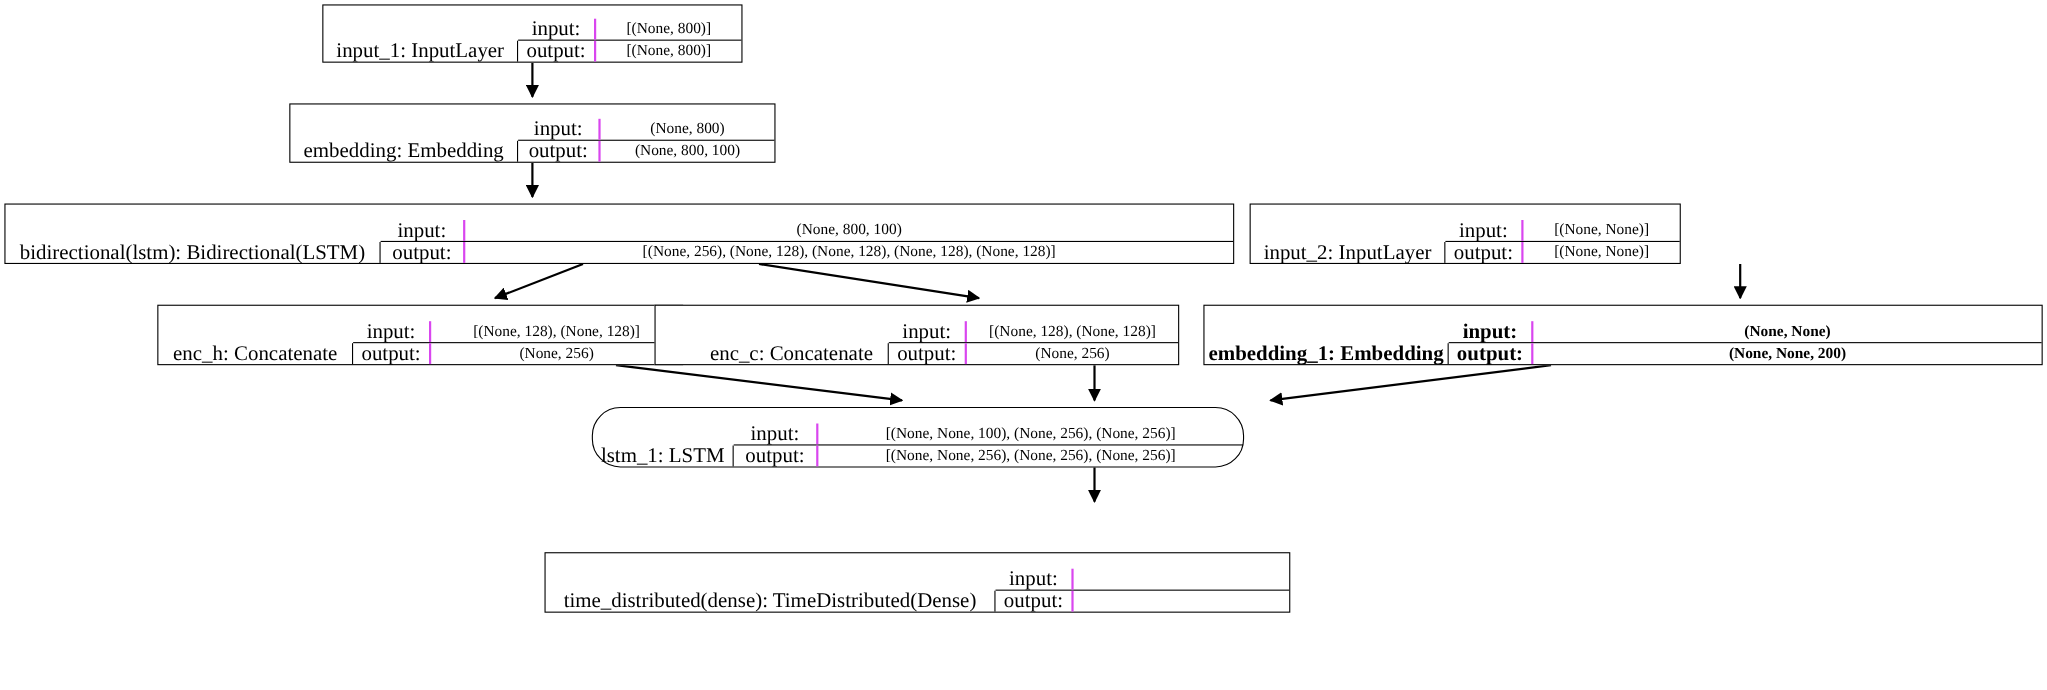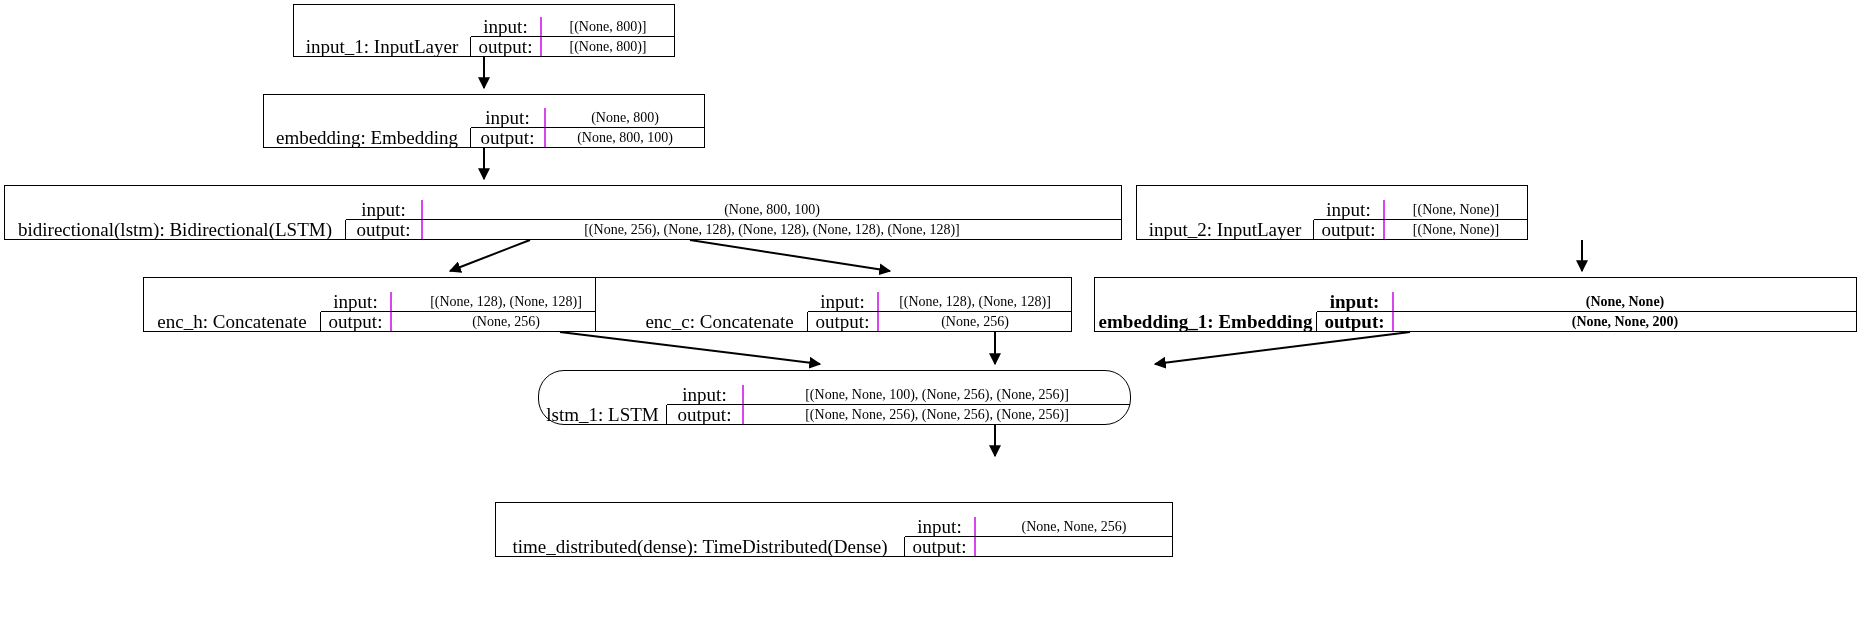--- a/index.html
+++ b/index.html
@@ -227,21 +227,20 @@
         <div class="io-value">[(None, None, 256), (None, 256), (None, 256)]</div>
       </div>
     </div>
   </div>
 
   <div class="node" style="left:495px; top:461px; width:678px; height:55px;margin-top:41px;">
     <div class="node-name" style="width:409px;">time_distributed(dense): TimeDistributed(Dense)</div>
     <div class="io-block">
       <div class="io-row first">
         <div class="io-label" style="width:71px;">input:</div>
-        <div class="io-value">(None, None, 256)</div>
       </div>
       <div class="io-row">
         <div class="io-label" style="width:71px;">output:</div>
       </div>
     </div>
   </div>
 
 </div>
 
 </body></html>

